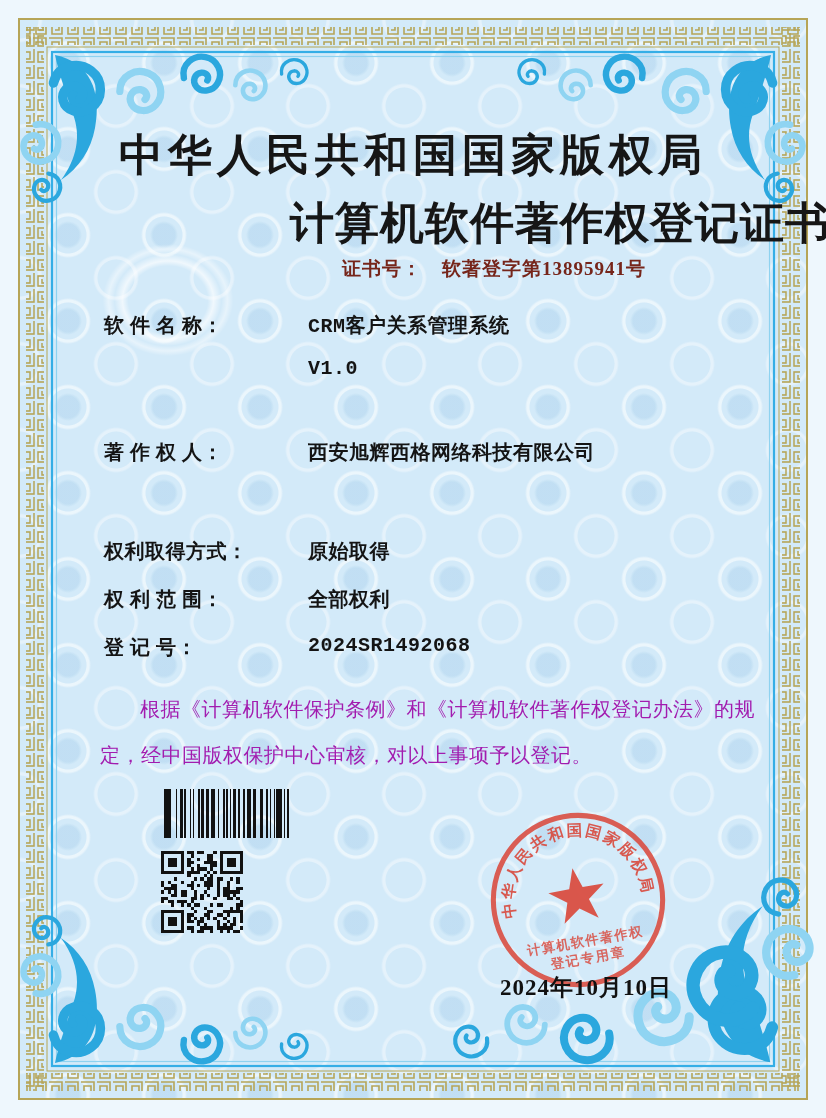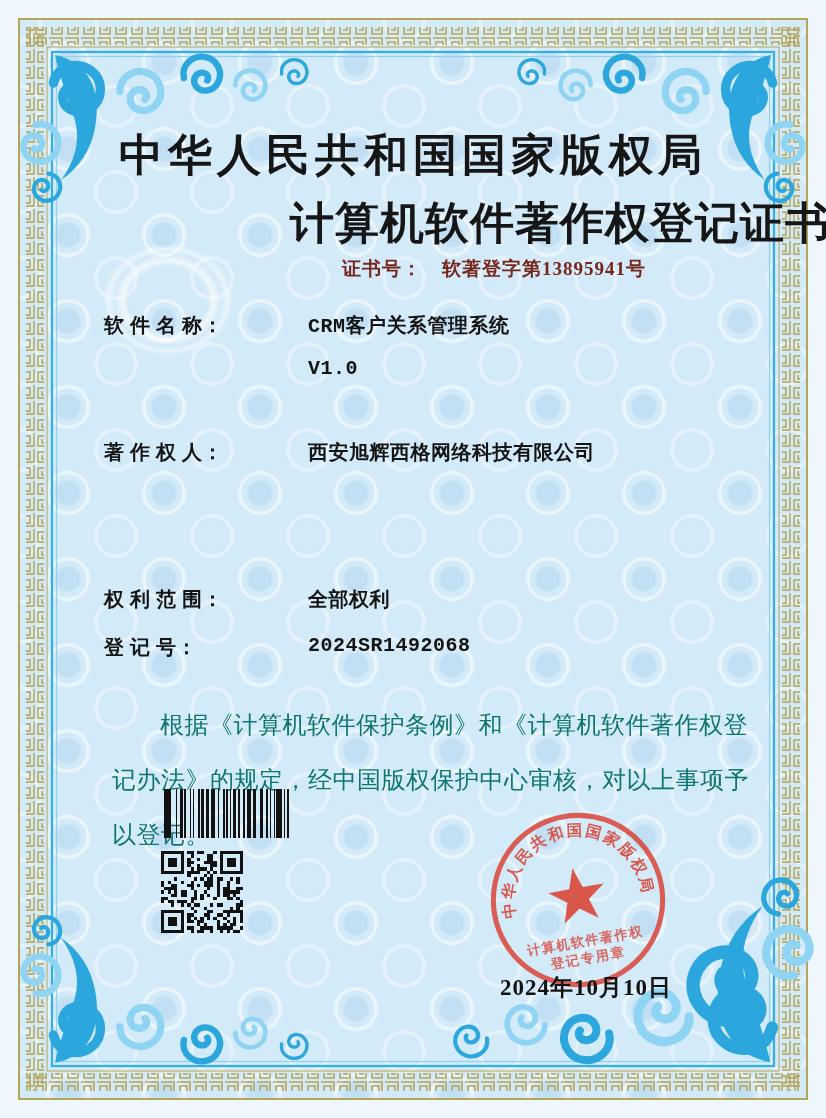--- a/index.html
+++ b/index.html
@@ -26,22 +26,22 @@
   .cert-title{position:absolute;left:0;top:190px;width:826px;text-align:right;
     font-size:44px;font-weight:bold;color:#161616;letter-spacing:1px;margin:4px;}
   .cert-no{position:absolute;top:256px;right:82px;font-size:19px;font-weight:bold;color:#76251a;letter-spacing:1px;}
   .cert-no .lbl{margin-right:20px;}
   .field{position:absolute;left:104px;display:flex;align-items:flex-start;
     font-size:20px;font-weight:bold;color:#141414;gap:48px;}
   .field .flabel{width:156px;flex:0 0 156px;letter-spacing:0.5px;}
   .field .fvalue{font-family:"Liberation Mono","Liberation Serif",monospace;font-weight:bold;letter-spacing:0.5px;}
   .fvalue .v2{margin-top:18px;}
   .f1{top:312px;} .f2{top:400px;margin-top:39px;} .f3{top:538px;} .f4{top:586px;} .f5{top:634px;}
-  .statement{position:absolute;left:96px;top:682px;width:660px;margin:16px;
-    font-size:24px;line-height:2.3;color:#0f766e;text-indent:2em;letter-spacing:0.5px;}
+  .statement{position:absolute;left:96px;top:682px;width:660px;margin:4px;
+    font-size:20px;line-height:2.3;color:#a21caf;text-indent:2em;letter-spacing:0.5px;}
   .barcode{position:absolute;left:164px;top:789px;width:125px;height:49px;}
   .qrcode{position:absolute;left:161px;top:851px;width:82px;height:82px;}
   .seal{position:absolute;left:486px;top:808px;width:184px;height:184px;transform:rotate(-10deg);}
   .issue-date{position:absolute;left:500px;top:972px;font-size:23px;font-weight:bold;color:#111;
     letter-spacing:1px;font-family:"Liberation Serif",serif;text-align:center;}
 </style>
 </head>
 <body>
 
 <div class="page">
@@ -99,20 +99,24 @@
     <div class="field f1">
       <span class="flabel">软 件 名 称：</span>
       <span class="fvalue">
         <div>CRM客户关系管理系统</div>
         <div class="v2">V1.0</div>
       </span>
     </div>
     <div class="field f2">
       <span class="flabel">著 作 权 人：</span>
       <span class="fvalue">西安旭辉西格网络科技有限公司</span>
+    </div>
+    <div class="field f3">
+      <span class="flabel">权利取得方式：</span>
+      <span class="fvalue">原始取得</span>
     </div>
     <div class="field f4">
       <span class="flabel">权 利 范 围：</span>
       <span class="fvalue">全部权利</span>
     </div>
     <div class="field f5">
       <span class="flabel">登  记  号：</span>
       <span class="fvalue">2024SR1492068</span>
     </div>
 

